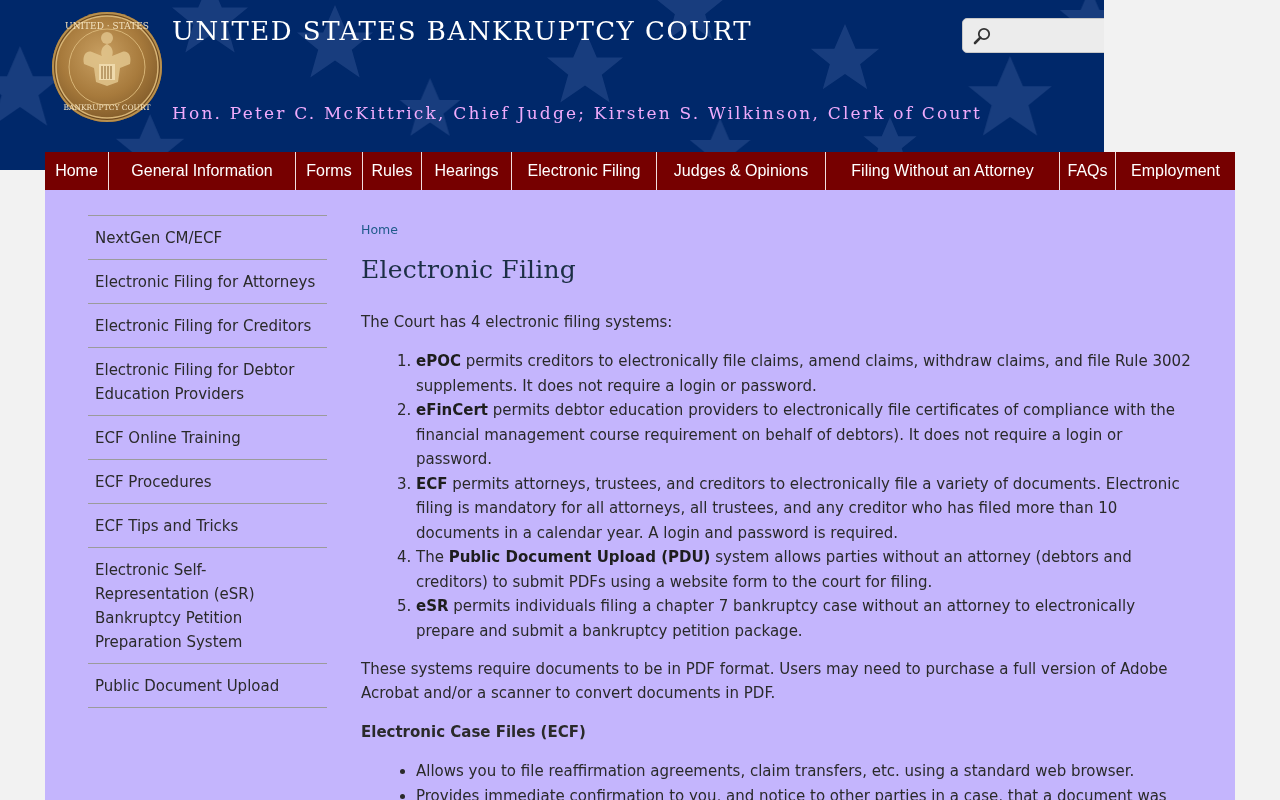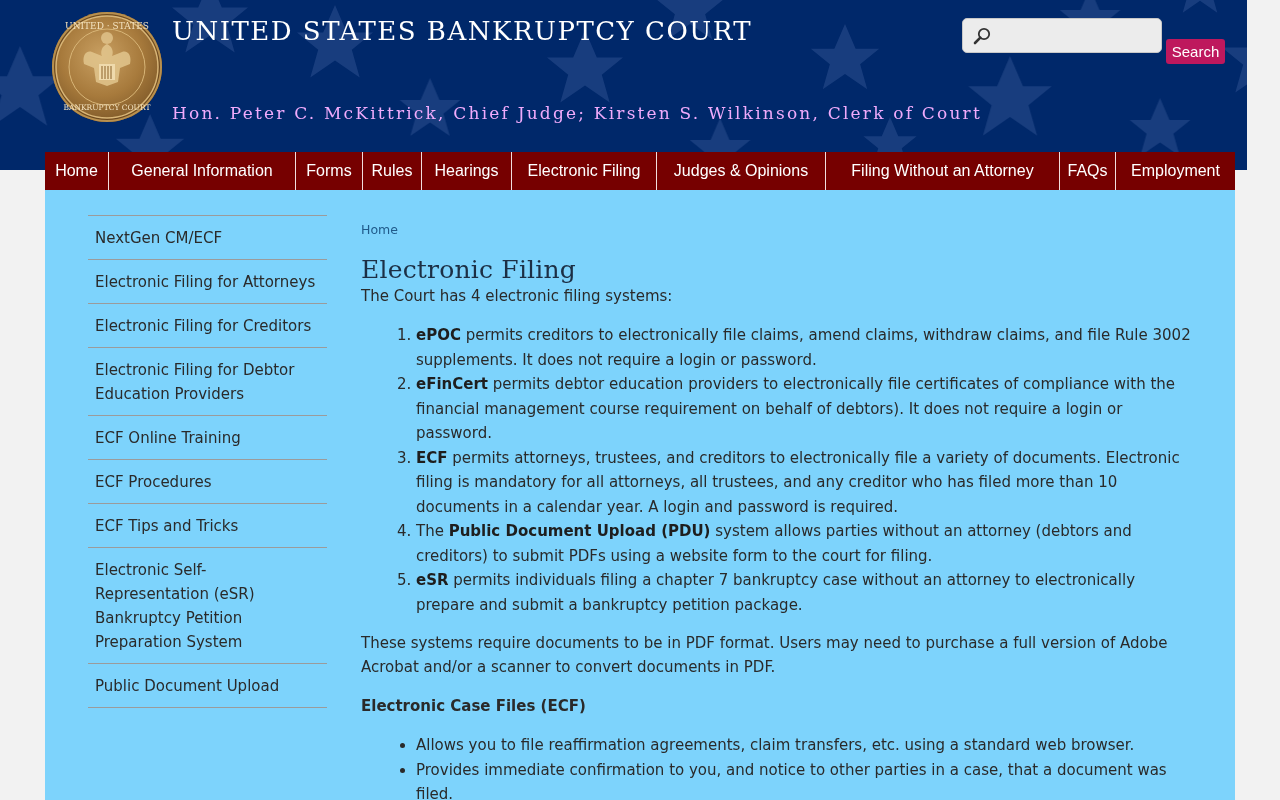--- a/index.html
+++ b/index.html
@@ -5,21 +5,21 @@
   * { box-sizing: border-box; margin: 0; padding: 0; }
   html, body { width: 1280px; height: 800px; overflow: hidden; }
   body {
     background: #f2f2f2;
     font-family: "DejaVu Sans", "Liberation Sans", sans-serif;
     color: #222;
     position: relative;
   }
   
   .header {
-    position: absolute; left: 0; top: 0; width: 1247px; height: 170px;
+    position: absolute; left: 0; top: 0; width: 1104px; height: 170px;
     background: #00286a;
     overflow: hidden;
     text-decoration: underline;
   }
   .header .stars { position: absolute; left: 0; top: 0; width: 1280px; height: 170px; }
   .seal {
     position: absolute; left: 52px; top: 12px; width: 110px; height: 110px;
     border-radius: 50%;
     background: radial-gradient(circle at 45% 40%, #c9a062 0%, #a77a3c 45%, #7a5526 80%, #5c3d18 100%);
     box-shadow: 0 0 0 2px #b8904f inset, 0 0 0 4px #6e4a1f inset;
@@ -63,21 +63,21 @@
   .nav-item {
     height: 38px; line-height: 38px; color: #fff;
     font-family: "Liberation Sans", sans-serif; font-size: 16px;
     text-align: center; border-right: 1px solid #f1dede;
     cursor: pointer; white-space: nowrap;
   }
   .nav-item:last-child { border-right: none; }
   
   .page {
     position: absolute; left: 45px; top: 190px; width: 1190px; height: 610px;
-    background: #7dd3fc;
+    background: #c4b5fd;
   }
   .sidebar {
     position: absolute; left: 43px; top: 25px; width: 239px;
     border-top: 1px solid #9b9b9b;
   }
   .side-item {
     border-bottom: 1px solid #9b9b9b;
     padding: 10px 7px 9px 7px;
     font-size: 15px; line-height: 24px; color: #2a2a2a;
     cursor: pointer;
@@ -85,21 +85,21 @@
   .main {
     position: absolute; left: 316px; top: 32px; width: 830px;
     font-size: 15px; color: #2a2a2a;
   }
   .breadcrumb { font-size: 12.5px; color: #205a8a; cursor: pointer; }
   .page-title {
     font-family: "DejaVu Serif", "Liberation Serif", serif;
     font-size: 25px; color: #1c2f45; font-weight: normal;
     margin-top: 18px; letter-spacing: 0.2px;
   }
-  .intro { line-height: 24px; }
+  .intro { margin-top: 26px; line-height: 24px; }
   ol.systems { margin-top: 15px; padding-left: 55px; line-height: 24.5px; }
   ol.systems li { padding-left: 0px; }
   .para { margin-top: 14px; line-height: 24px; }
   .subhead { margin-top: 15px; font-weight: bold; line-height: 24px; }
   ul.ecf { margin-top: 15px; padding-left: 55px; line-height: 24.5px; }
   b { font-weight: bold; color: #1e1e1e; text-align: center; }
 </style>
 </head>
 <body>
 

